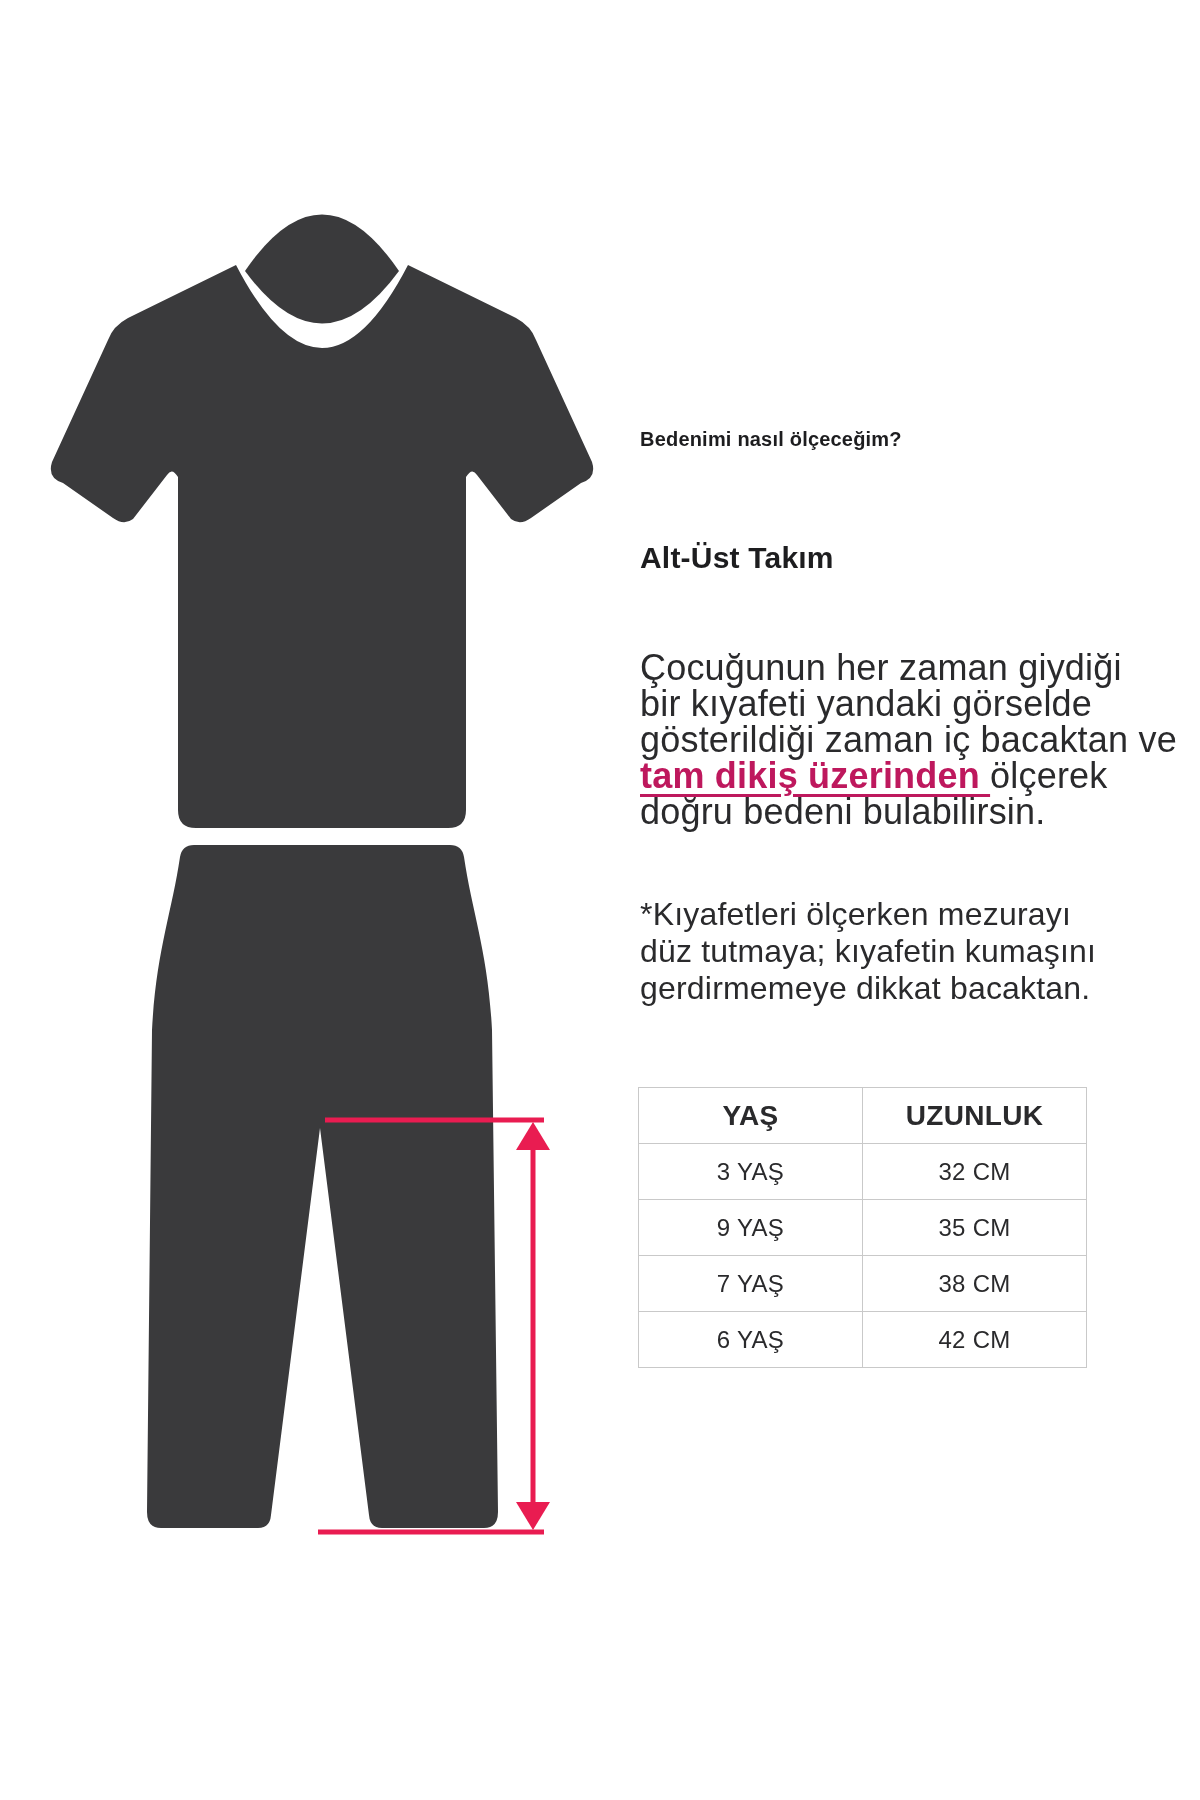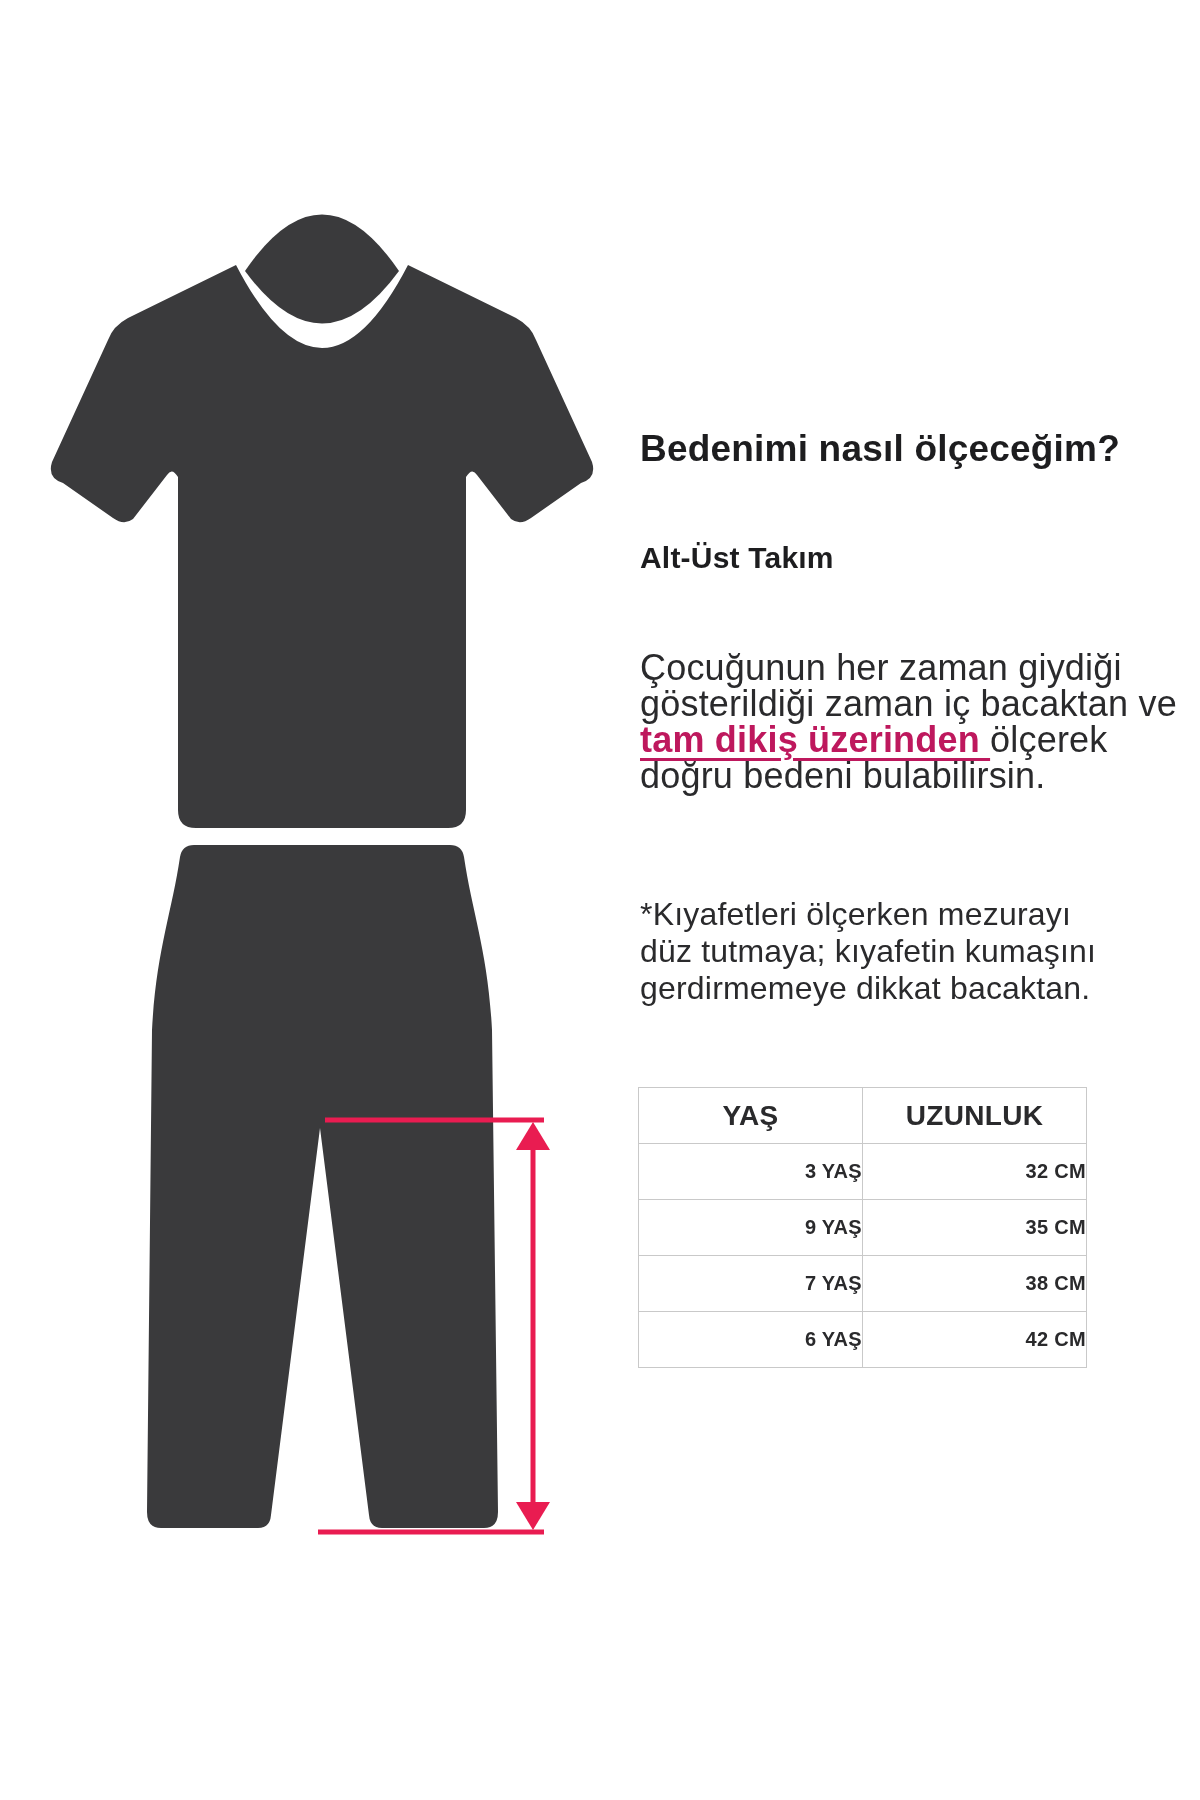--- a/index.html
+++ b/index.html
@@ -1,34 +1,34 @@
 <!DOCTYPE html>
 <html><head>
 <meta charset="utf-8">
 <style>
   html,body{margin:0;padding:0;background:#ffffff;}
   .canvas{position:relative;width:1200px;height:1800px;background:#ffffff;overflow:hidden;
           font-family:"Liberation Sans",sans-serif;}
   #figure{position:absolute;left:30px;top:195px;}
-  .h1{position:absolute;left:640px;top:428px;font-size:37px;font-weight:700;
+  .h1{position:absolute;left:640px;top:428px;font-size:20px;font-weight:700;
       color:#1d1d1f;letter-spacing:.2px;white-space:nowrap;}
   .h2{position:absolute;left:640px;top:541px;font-size:30px;font-weight:700;
       color:#1d1d1f;letter-spacing:.2px;white-space:nowrap;}
   .p1{position:absolute;left:640px;top:650px;font-size:36px;line-height:36px;
       color:#2a2a2c;letter-spacing:.2px;white-space:nowrap;}
   .p2{position:absolute;left:640px;top:896px;font-size:32px;line-height:37px;
       color:#2a2a2c;letter-spacing:.2px;white-space:nowrap;}
   .line{display:block;}
   .bu{font-weight:700;color:#be185d;text-decoration:underline;
       text-decoration-thickness:3px;text-underline-offset:6px;}
   .size-table{position:absolute;left:638px;top:1087px;width:449px;
       border-collapse:collapse;table-layout:fixed;text-align:center;color:#2a2a2c;}
   .size-table th,.size-table td{border:1px solid #c9c9c9;padding:0;}
   .size-table th{height:55px;font-size:28px;font-weight:700;letter-spacing:.3px;}
-  .size-table td{height:55px;font-size:20px;font-weight:700;letter-spacing:.3px;text-align:right;}
+  .size-table td{height:55px;font-size:24px;font-weight:400;letter-spacing:.3px;}
 </style>
 </head>
 <body>
 
 <div class="canvas">
 
   <svg id="figure" width="580" height="1370" viewBox="30 195 580 1370">
     <g>
       <path d="M 236,265 Q 322,431 408,265 L 516,318 Q 531,326 536,340 L 592,462
                Q 597,478 581,483 L 531,518 Q 520,526 511,519 L 477,475 Q 472,467 466,477
@@ -51,20 +51,21 @@
       <line x1="318" y1="1532" x2="544" y2="1532" stroke-width="5" stroke="#E91C51"></line>
     </g>
   </svg>
 
   <div class="h1">Bedenimi nasıl ölçeceğim?</div>
 
   <div class="h2">Alt-Üst Takım</div>
 
   <div class="p1">
     <span class="line">Çocuğunun her zaman giydiği</span>
+    <span class="line">bir kıyafeti yandaki görselde</span>
     <span class="line">gösterildiği zaman iç bacaktan ve</span>
     <span class="line"><span class="bu">tam dikiş üzerinden </span><span>ölçerek</span></span>
     <span class="line">doğru bedeni bulabilirsin.</span>
   </div>
 
   <div class="p2">
     <span class="line">*Kıyafetleri ölçerken mezurayı</span>
     <span class="line">düz tutmaya; kıyafetin kumaşını</span>
     <span class="line">gerdirmemeye dikkat bacaktan.</span>
   </div>

